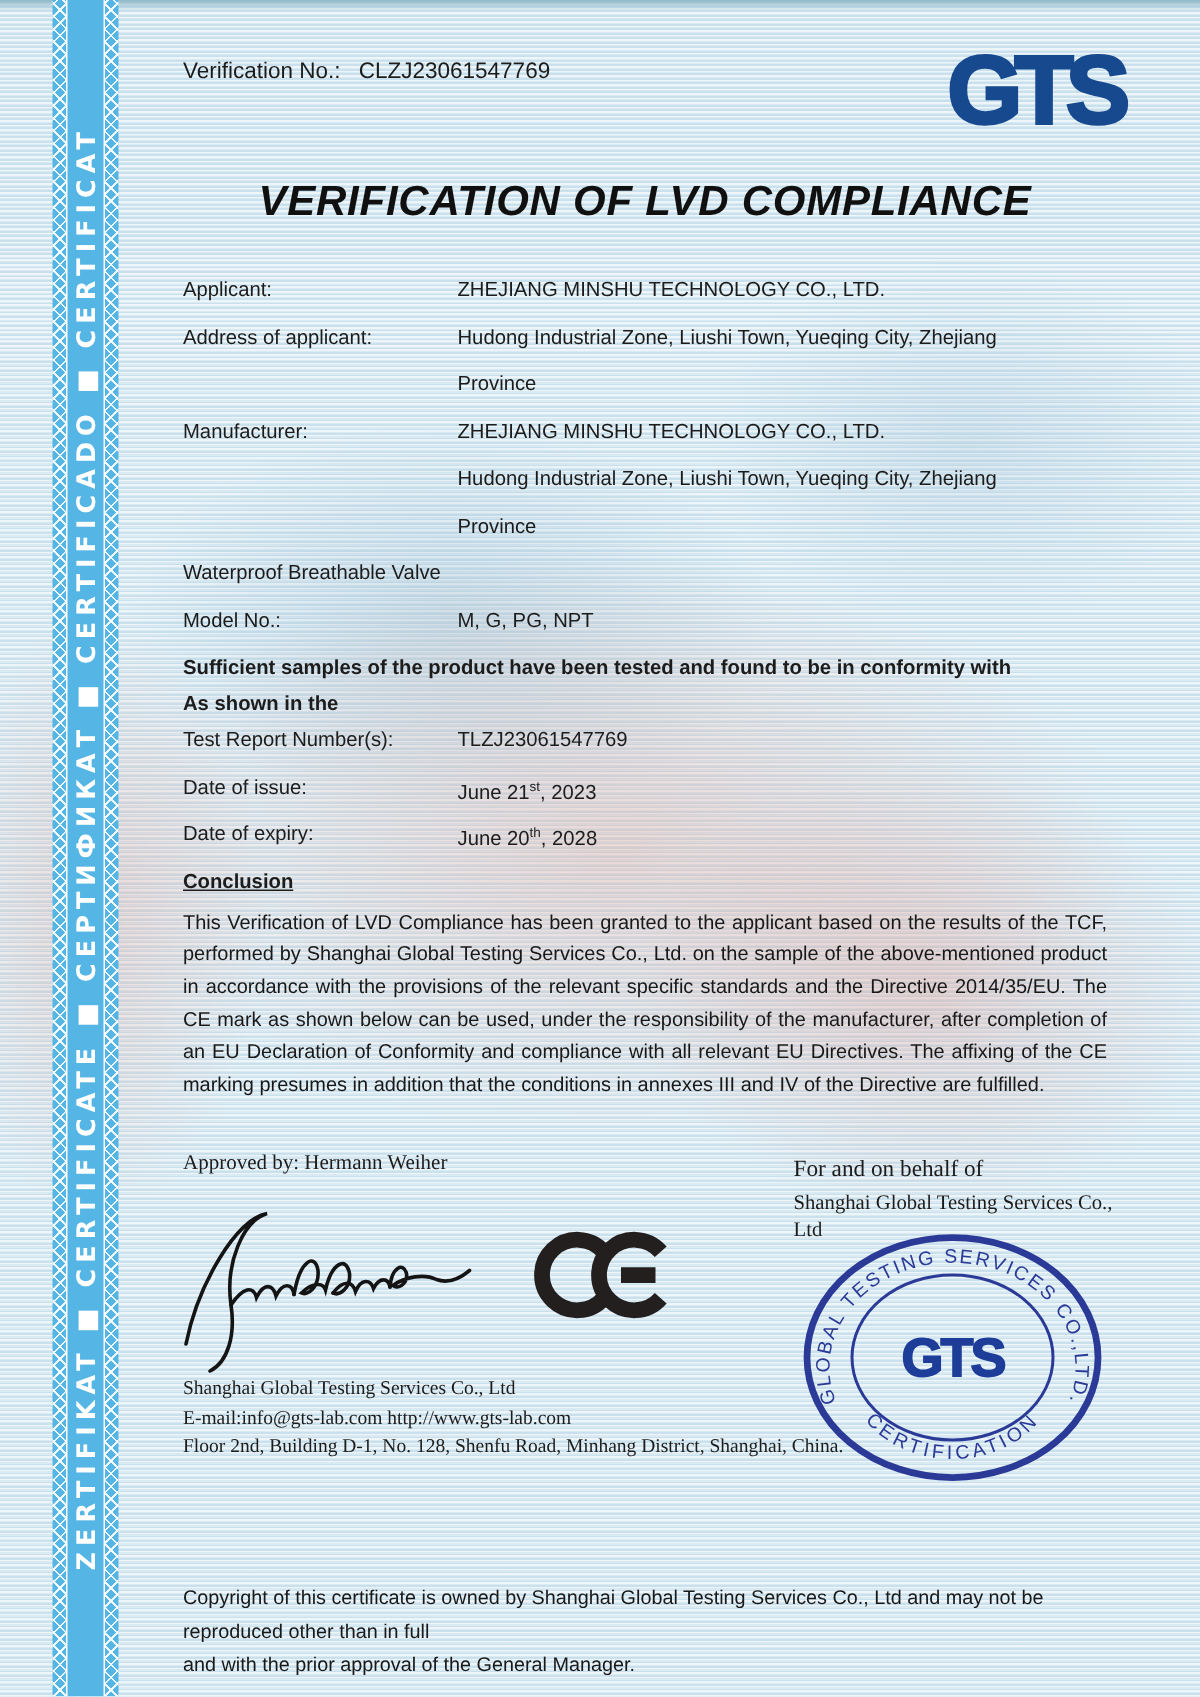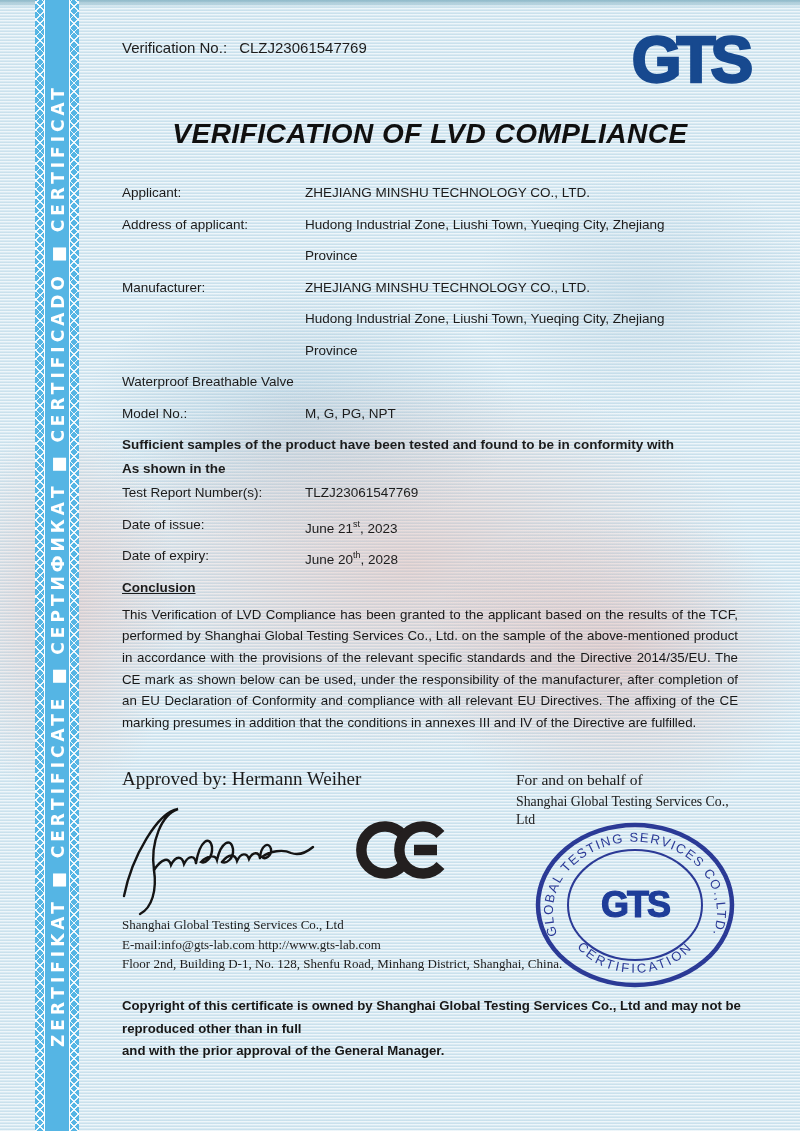--- a/index.html
+++ b/index.html
@@ -55,33 +55,33 @@
   .flabel{ width:183px; flex-shrink:0; height:14px; line-height:17px; }
   .fval{ flex:1; }
   .line{ height:31.5px; line-height:17px; }
   .fullrow{ height:24px; line-height:17px;font-weight:bold; }
   .underline{ text-decoration:underline; }
   sup{ font-size:9px; }
   .concl-p{ margin-top:1px; width:616px; font-size:13.3px; line-height:21.7px;
     text-align:justify; color:#181818; }
   
   .approved{ position:absolute; left:122px; top:768px; z-index:5;
-    font-family:"Liberation Serif", serif; font-size:19px; }
-  .behalf{ position:absolute; left:516px; top:771px; z-index:5;
+    font-family:"Liberation Serif", serif; font-size:14px; }
+  .behalf{ position:absolute; left:529px; top:771px; z-index:5;
     font-family:"Liberation Serif", serif; }
   .behalf .l1{ font-size:15.5px; margin-bottom:4px; }
   .behalf .l2,.behalf .l3{ font-size:13.8px; line-height:17.5px; }
   .signature{ position:absolute; left:110px; top:798px; z-index:5; }
   .ce{ position:absolute; left:356px; top:817px; z-index:5; }
   .stamp{ position:absolute; left:532px; top:820px; z-index:5; }
   
   .contact{ position:absolute; left:122px; top:915px; z-index:5;
     font-family:Liberation Serif, serif; font-size:13px; line-height:19.5px; }
-  .copyright{ position:absolute; left:122px; top:995px; width:622px; z-index:5;
-    font-size:13.2px; line-height:22.5px; color:#181818;font-weight:bold; }
+  .copyright{ position:absolute; left:122px; top:1054px; width:622px; z-index:5;
+    font-size:13.2px; line-height:22.5px; color:#181818; }
 </style>
 </head>
 <body>
 
 <div id="page">
 
   <div class="top-strip"></div>
 
   <div class="blob b4"></div>
   <div class="blob b5"></div>

